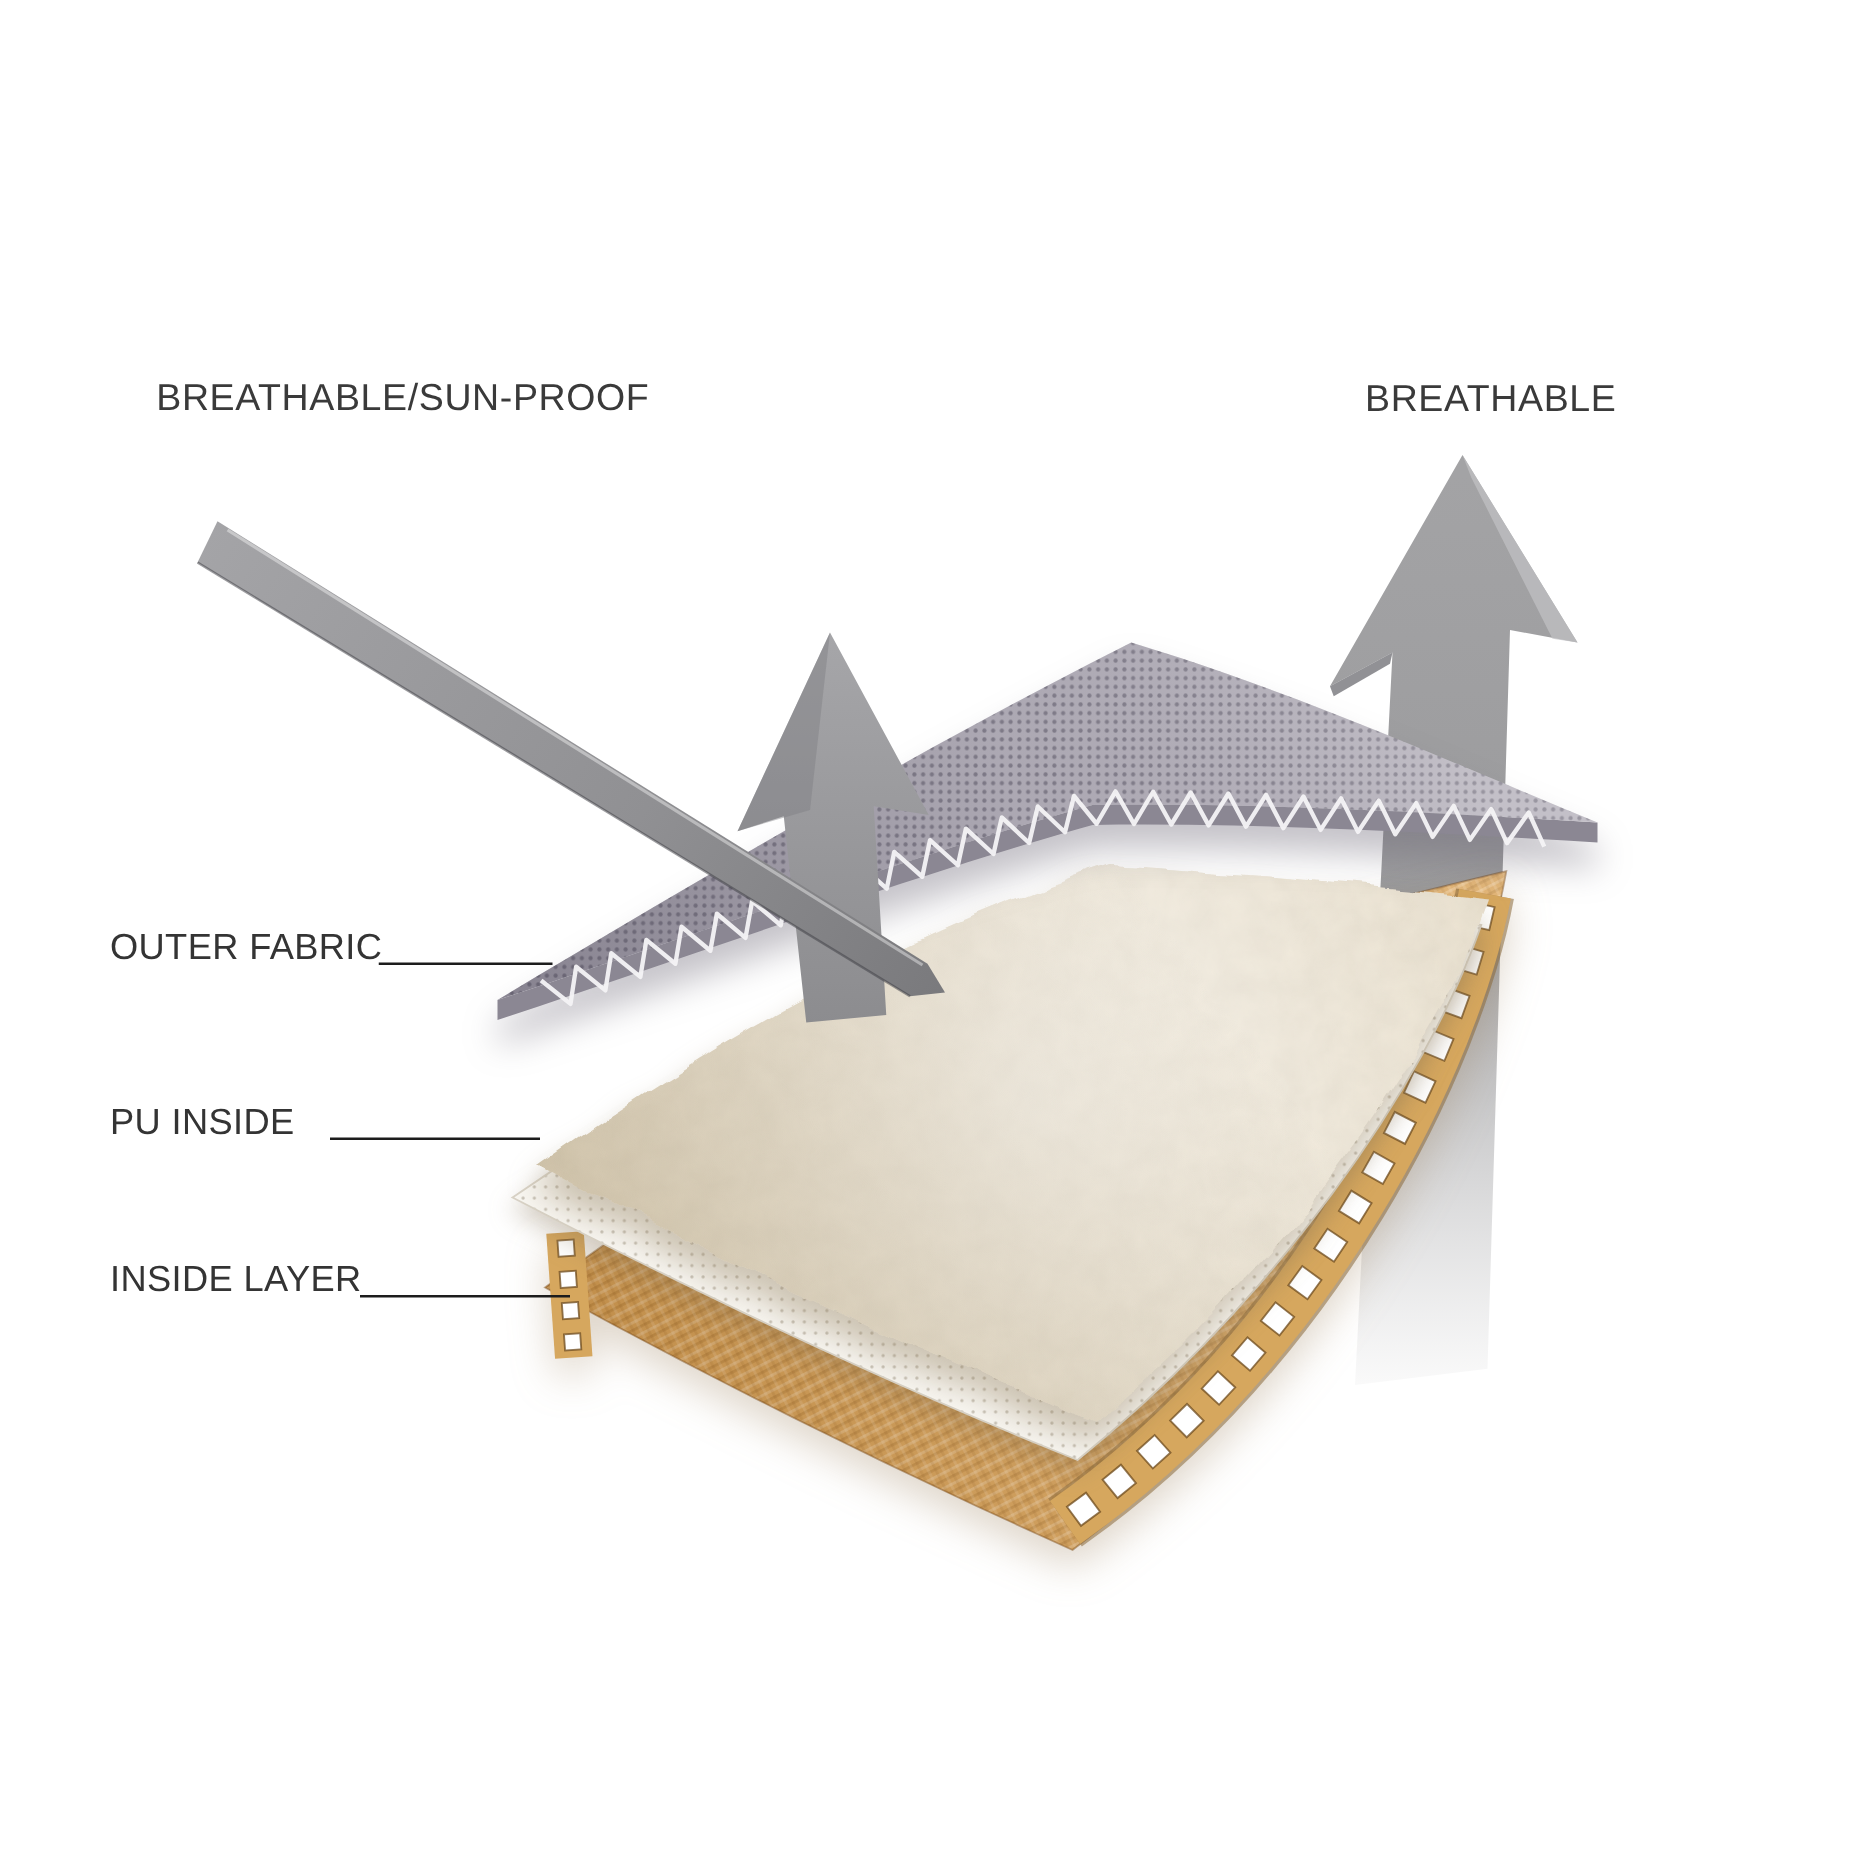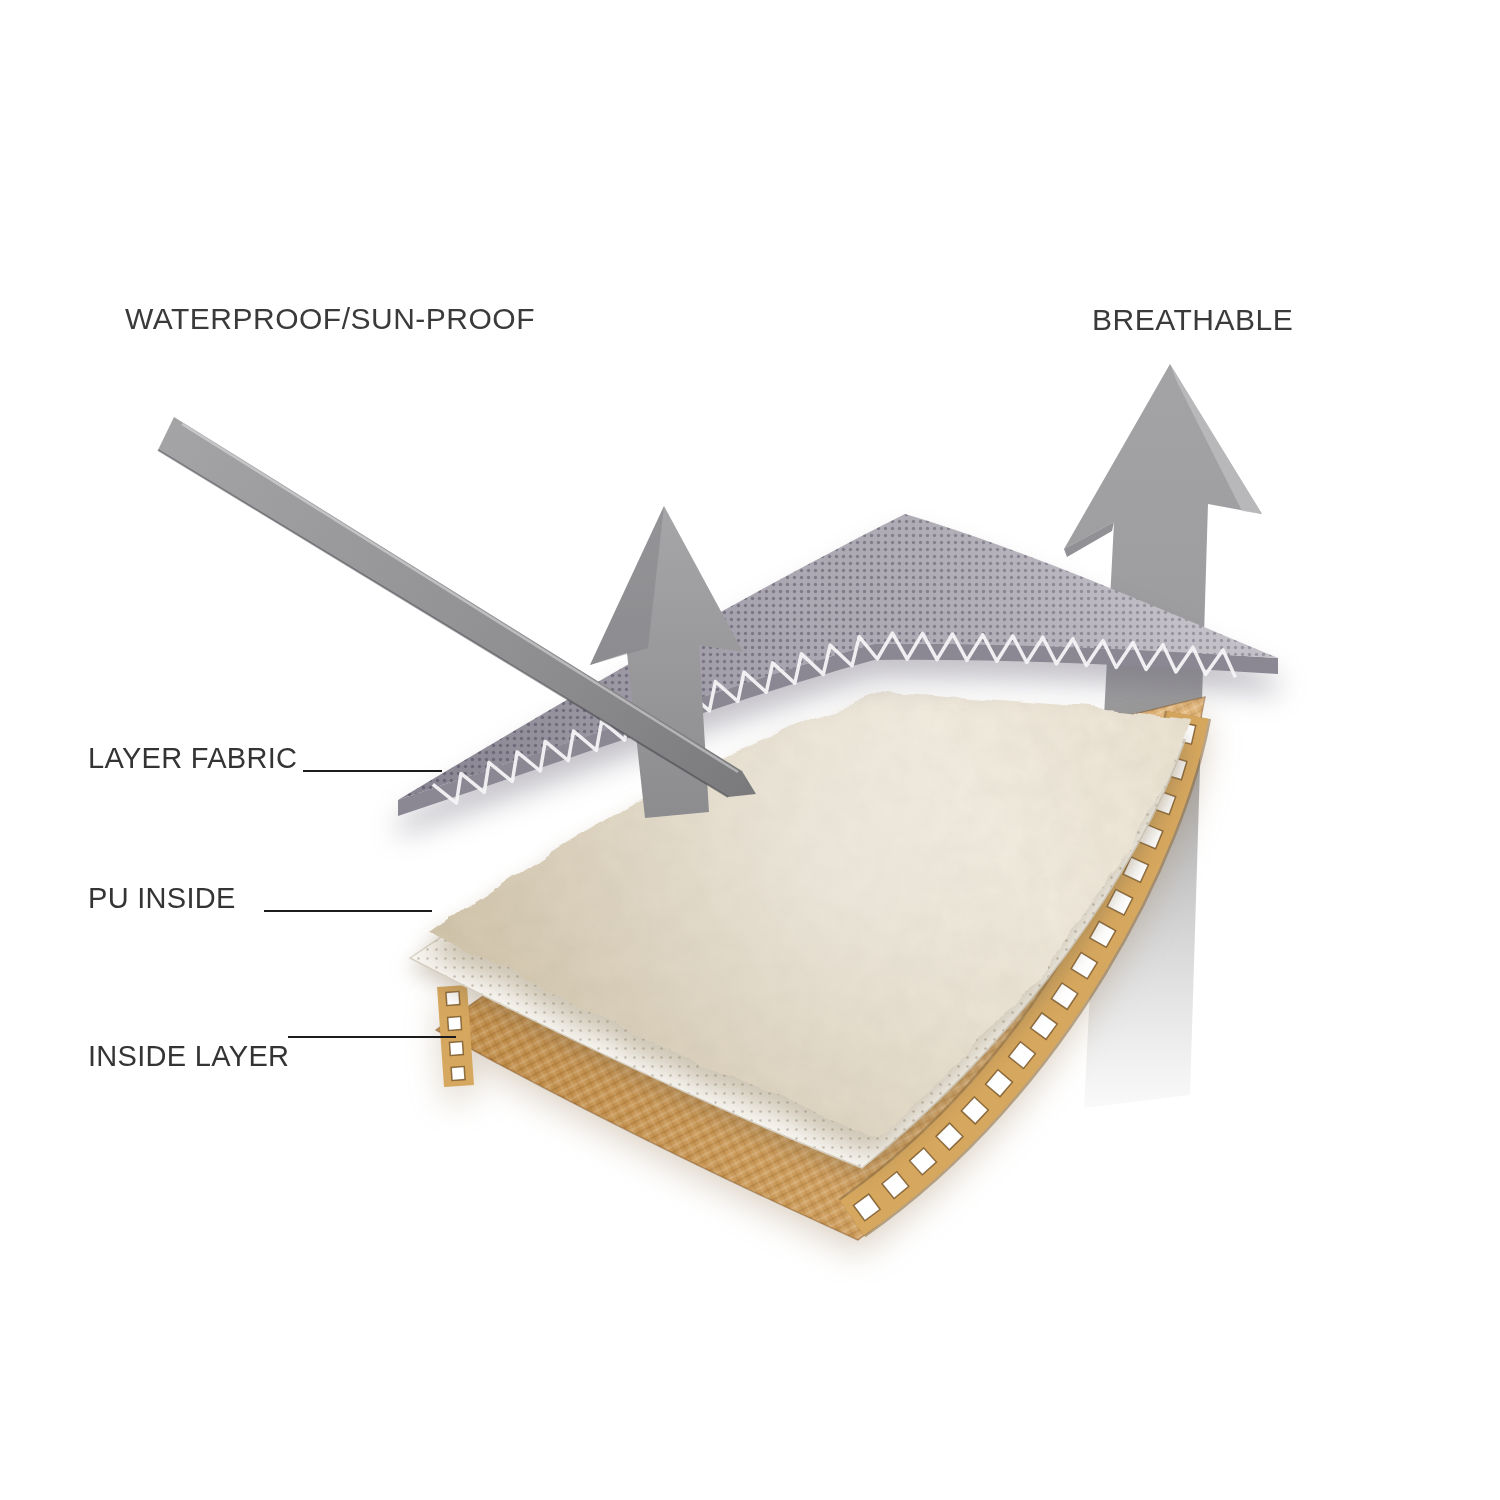--- a/index.html
+++ b/index.html
@@ -173,26 +173,26 @@
       <polygon points="664,506 590,665 648,648" fill="#7e7e82" opacity="0.45"></polygon>
     </g>
 
     <g>
       <path d="M 174 417 L 742 771 L 756 794 L 728 797 L 158 450 Z" fill="url(#beamGrad)"></path>
       <path d="M 182 424 L 738 772" stroke="rgba(255,255,255,0.40)" stroke-width="2.5" fill="none"></path>
       <path d="M 158 450 L 728 797" stroke="rgba(60,60,65,0.50)" stroke-width="2" fill="none"></path>
     </g>
   </svg>
 
-  <div class="caption" style="left:125px;top:302px;">WATERPROOF/SUN-PROOF</div>
+  <div class="caption" style="left:125px;top:302px;">BREATHABLE/SUN-PROOF</div>
 
   <div class="caption" style="left:1092px;top:303px;">BREATHABLE</div>
 
-  <div class="layer-label" style="left:88px;top:742px;">LAYER FABRIC</div>
+  <div class="layer-label" style="left:88px;top:742px;">OUTER FABRIC</div>
   <div class="leader" style="left:303px;top:770px;width:139px;"></div>
 
   <div class="layer-label" style="left:88px;top:882px;">PU INSIDE</div>
   <div class="leader" style="left:264px;top:910px;width:168px;"></div>
 
-  <div class="layer-label" style="left:88px;top:1040px;">INSIDE LAYER</div>
+  <div class="layer-label" style="left:88px;top:1008px;">INSIDE LAYER</div>
   <div class="leader" style="left:288px;top:1036px;width:168px;"></div>
 
 </div>
 
 </body></html>

